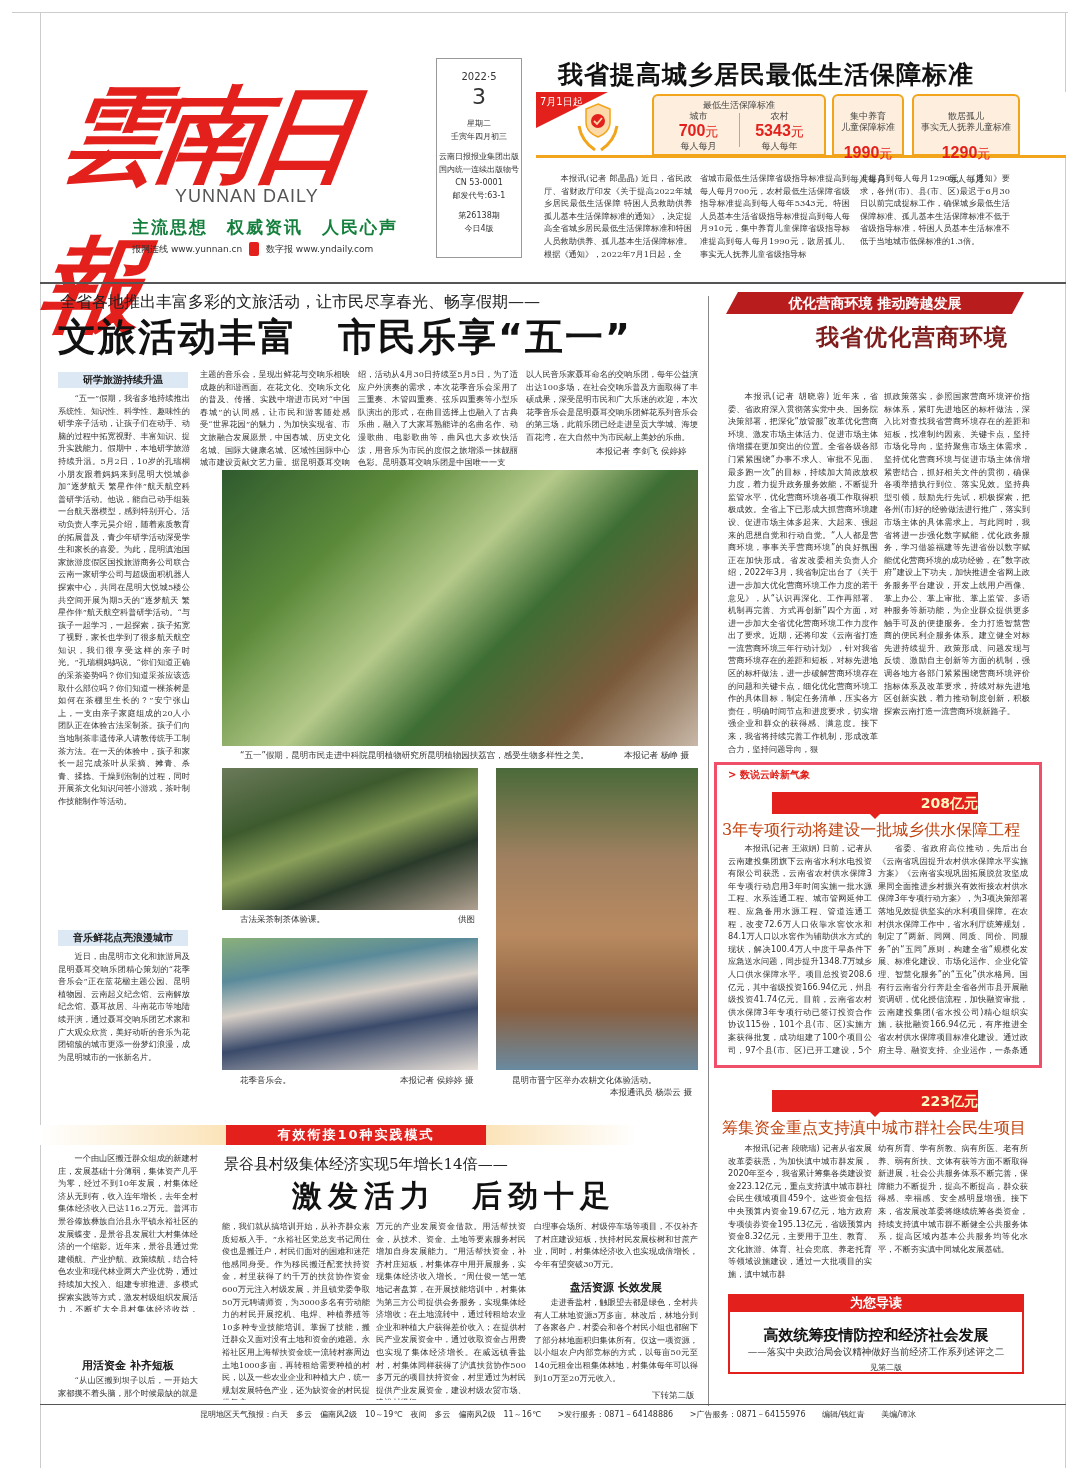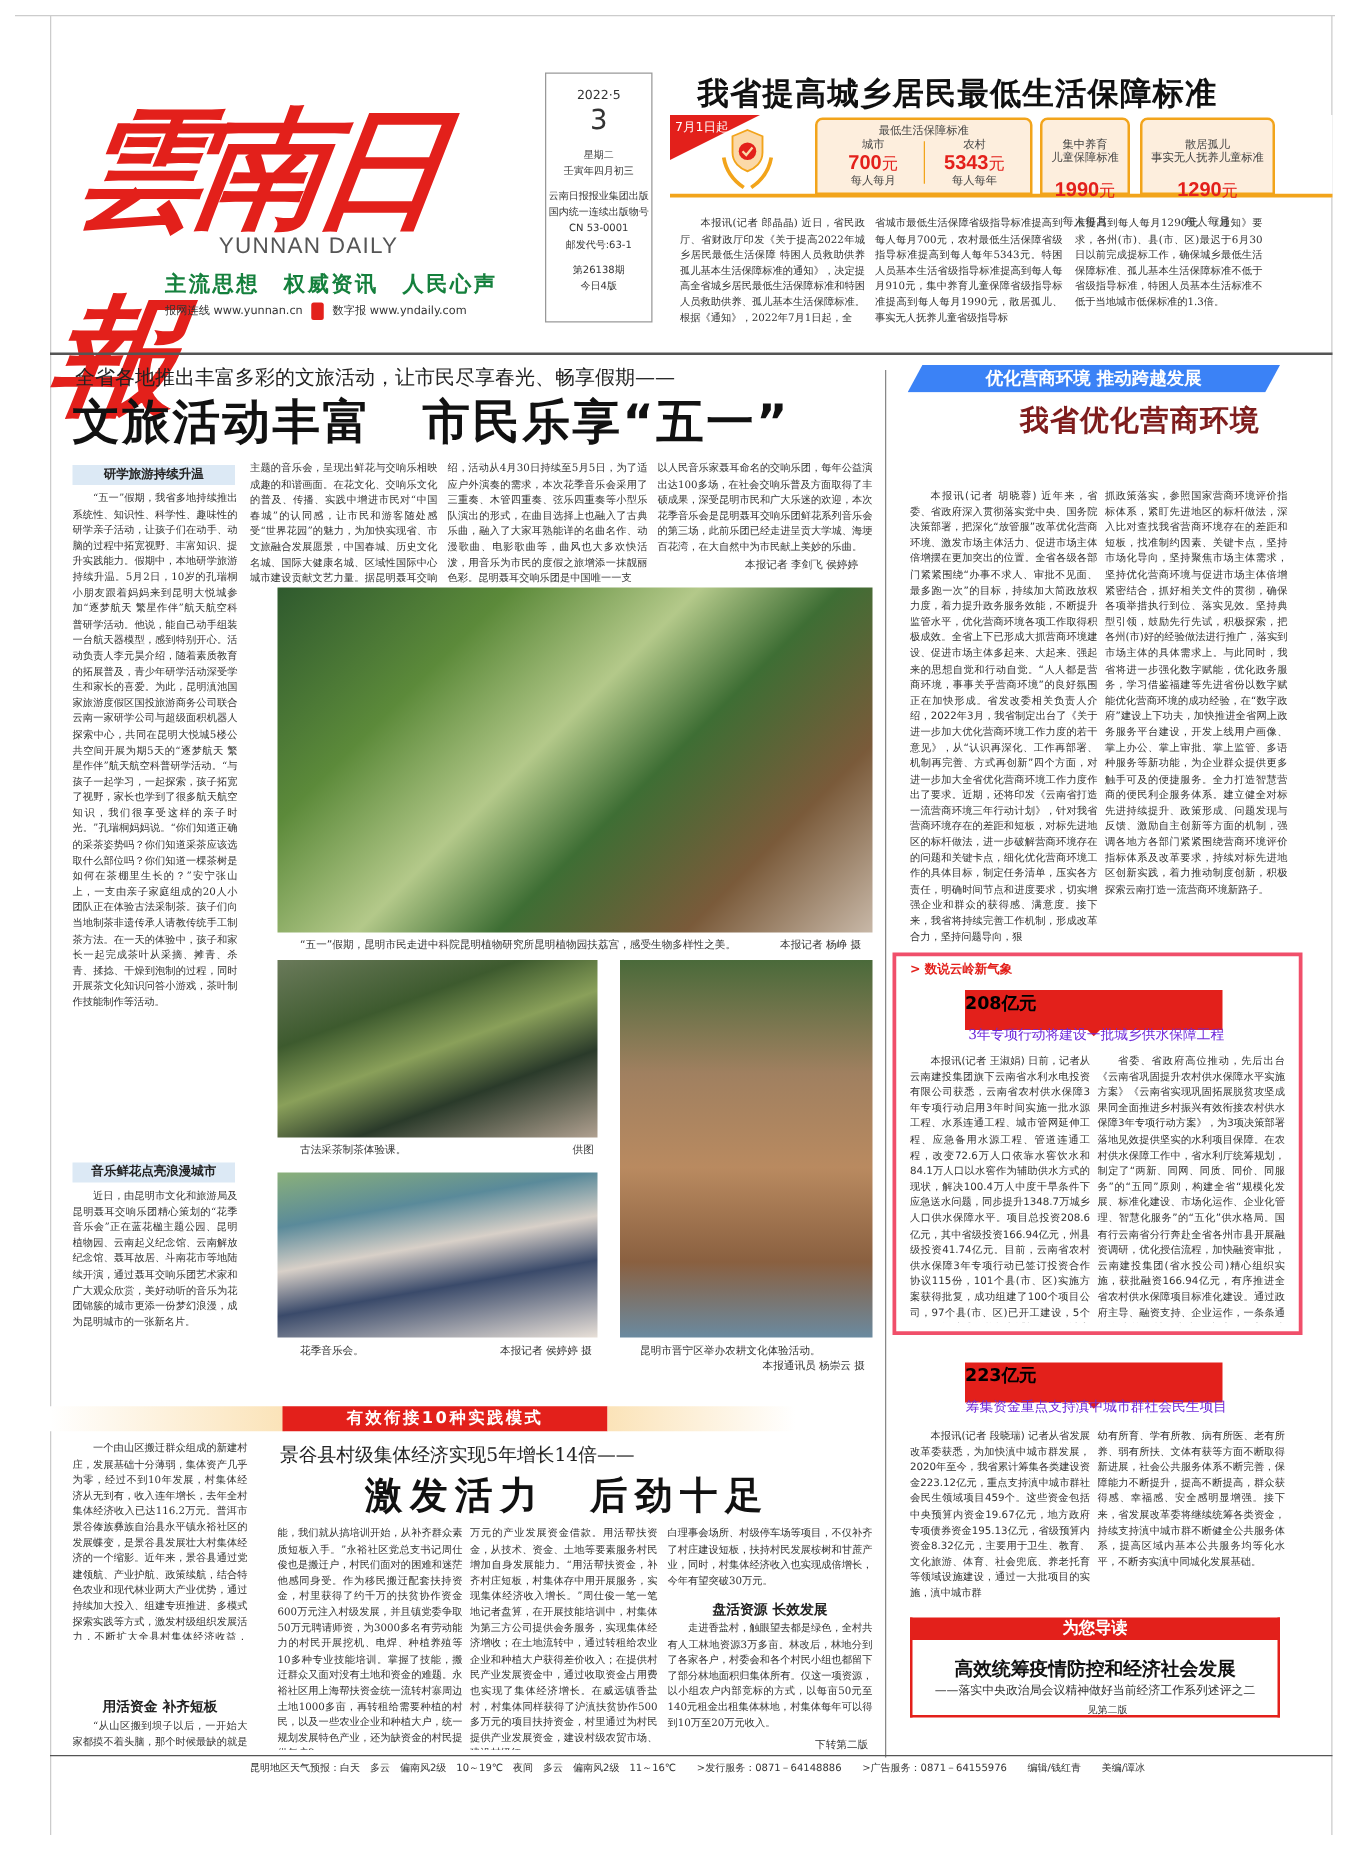--- a/index.html
+++ b/index.html
@@ -42,27 +42,27 @@
 .kicker{left:60px;top:292px;font-size:16px;color:#222}
 .main-head{left:58px;top:312px;font-size:38px;font-weight:bold;color:#111;letter-spacing:2px}
 .subhead-box{background:#dce9f5;text-align:center;font-size:10px;font-weight:bold;color:#222;height:16px;line-height:16px}
 .photo{background:linear-gradient(135deg,#2f5a2e 0%,#5c8a3a 25%,#b4c98a 45%,#3e6e34 60%,#7a5a3a 80%,#c8b8a8 100%)}
 .photo2{background:linear-gradient(160deg,#6a7a5a 0%,#3d5a2e 30%,#8aa05a 50%,#2a3a2a 70%,#b0a090 100%)}
 .photo3{background:linear-gradient(170deg,#8ab07a 0%,#5a8a9a 25%,#d8d0c8 45%,#3a4a6a 65%,#e8e0d8 100%)}
 .photo4{background:linear-gradient(180deg,#4a6a3a 0%,#a08060 30%,#b98a60 55%,#8a6040 80%,#6a8aa0 100%)}
 .cap{font-size:8.5px;color:#333}
 
 .vline-r{left:708px;top:296px;width:1px;height:1110px;background:#888}
-.banner-red{left:726px;top:292px;width:298px;height:22px;background:#3b82f6;color:#fff;font-weight:bold;font-size:14px;text-align:center;line-height:22px;clip-path:polygon(4% 0,100% 0,96% 100%,0 100%)}
+.banner-red{left:726px;top:292px;width:298px;height:22px;background:#b91c1c;color:#fff;font-weight:bold;font-size:14px;text-align:center;line-height:22px;clip-path:polygon(4% 0,100% 0,96% 100%,0 100%)}
 .biz-head{left:698px;top:322px;width:310px;text-align:right;font-size:23px;font-weight:bold;color:#7f1d1d;line-height:30px;letter-spacing:1px}
 .databox{left:714px;top:762px;width:328px;height:306px;border:3px solid #f04f6a}
 .data-kicker{left:728px;top:768px;font-size:10px;color:#e3201b;font-weight:bold}
-.num-banner{background:#e3201b;color:#000000;font-weight:bold;text-align:left;font-size:14px;height:32px;line-height:22px}
+.num-banner{background:#e3201b;color:#fef9c3;font-weight:bold;text-align:right;font-size:14px;height:22px;line-height:22px}
 .num-banner:after{content:"";position:absolute;left:50%;bottom:-5px;margin-left:-5px;border-top:5px solid #e3201b;border-left:5px solid transparent;border-right:5px solid transparent}
-.num-sub{font-size:11px;color:#6d28d9;text-align:center}
+.num-sub{font-size:16px;color:#c2410c;}
 .guide-box{left:728px;top:1294px;width:296px;height:80px;border:2px solid #e3201b;border-top:none}
 .guide-tab{left:728px;top:1294px;width:296px;height:18px;background:#e3201b;color:#fff;text-align:center;font-size:13px;font-weight:bold;line-height:18px}
 .guide-h{left:728px;top:1326px;width:296px;text-align:center;font-size:15px;font-weight:bold;color:#111}
 .guide-s{left:728px;top:1346px;width:296px;text-align:center;font-size:9.5px;color:#333}
 .guide-p{left:728px;top:1362px;width:316px;text-align:center;font-size:8px;color:#333}
 
 .banner2{left:226px;top:1125px;width:260px;height:20px;background:#e3201b;color:#fff;font-weight:bold;font-size:13px;text-align:center;line-height:20px;letter-spacing:2px;border-radius:0}
 .banner2-fade-l{left:40px;top:1125px;width:188px;height:20px;background:linear-gradient(90deg,#fff,#fbe3b8)}
 .banner2-fade-r{left:486px;top:1125px;width:150px;height:20px;background:linear-gradient(90deg,#fbe3b8,#fff)}
 .b-kicker{left:224px;top:1155px;font-size:15px;color:#222}

